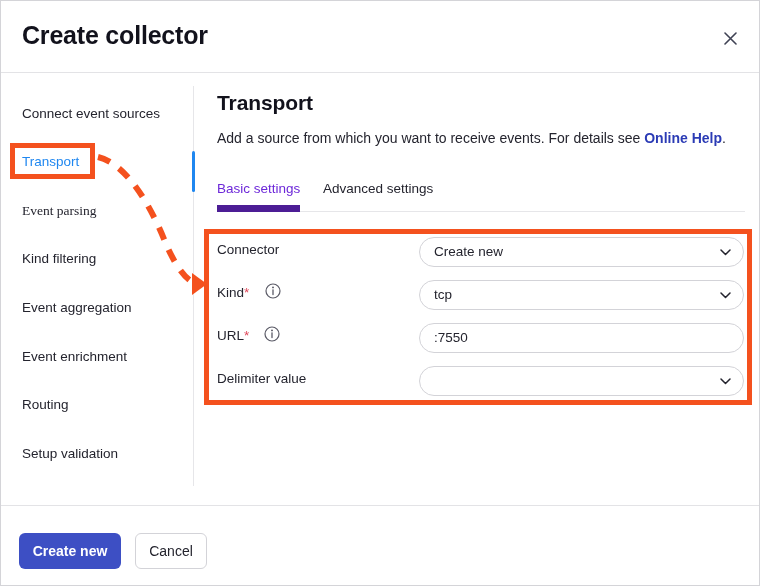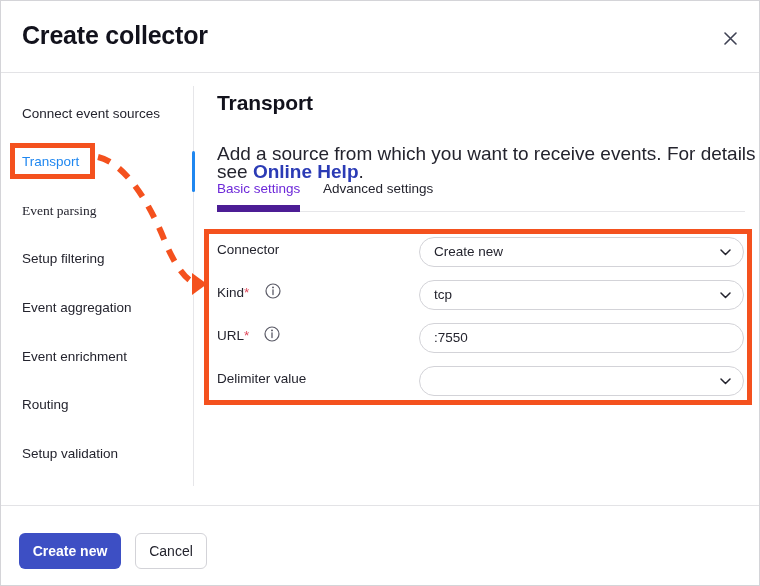--- a/index.html
+++ b/index.html
@@ -103,22 +103,22 @@
     top: 90px;
   }
   .content-title {
     font-size: 21px;
     font-weight: bold;
     color: #12121c;
     letter-spacing: -0.1px;
     margin: 0;
   }
   .content-sub {
-    margin-top: 30px;
-    font-size: 19px;
+    margin-top: 14px;
+    font-size: 14px;
     color: #24242e;
     line-height: 18px;
   }
   .content-sub a {
     color: #2b3bb5;
     font-weight: bold;
     text-decoration: none;
   }
 
   
@@ -284,21 +284,21 @@
       <svg width="13" height="13" viewBox="0 0 13 13">
         <path d="M1 1 L12 12 M12 1 L1 12" stroke="#3f4254" stroke-width="1.6" stroke-linecap="round" fill="none"></path>
       </svg>
     </div>
   </div>
 
   <div class="sidebar">
     <div class="nav-item" style="top:32px;">Connect event sources</div>
     <div class="nav-item active" style="top:80px;">Transport</div>
     <div class="nav-item" style="top:129px;font-family:Liberation Serif, serif;">Event parsing</div>
-    <div class="nav-item" style="top:177px;">Setup filtering</div>
+    <div class="nav-item" style="top:177px;">Kind filtering</div>
     <div class="nav-item" style="top:275px;">Event enrichment</div>
     <div class="nav-item" style="top:226px;">Event aggregation</div>
     <div class="nav-item" style="top:323px;text-align:right;">Routing</div>
     <div class="nav-item" style="top:372px;">Setup validation</div>
   </div>
 
   <div class="divider"></div>
   <div class="scroll-thumb"></div>
 
   <div class="content">

